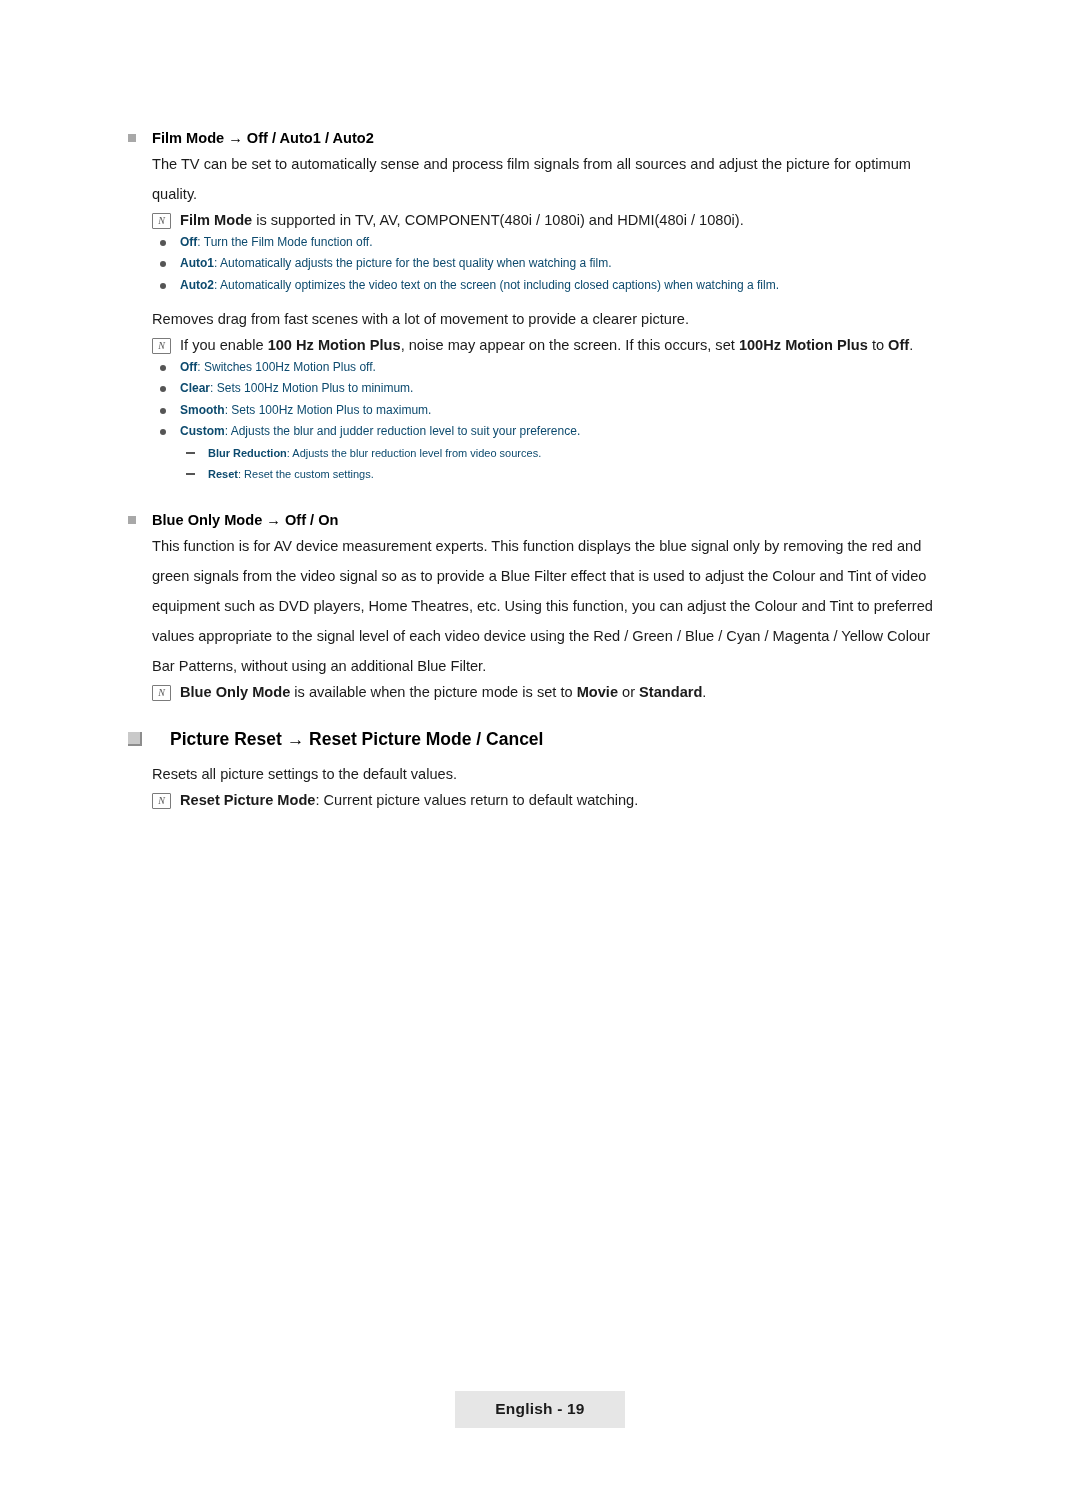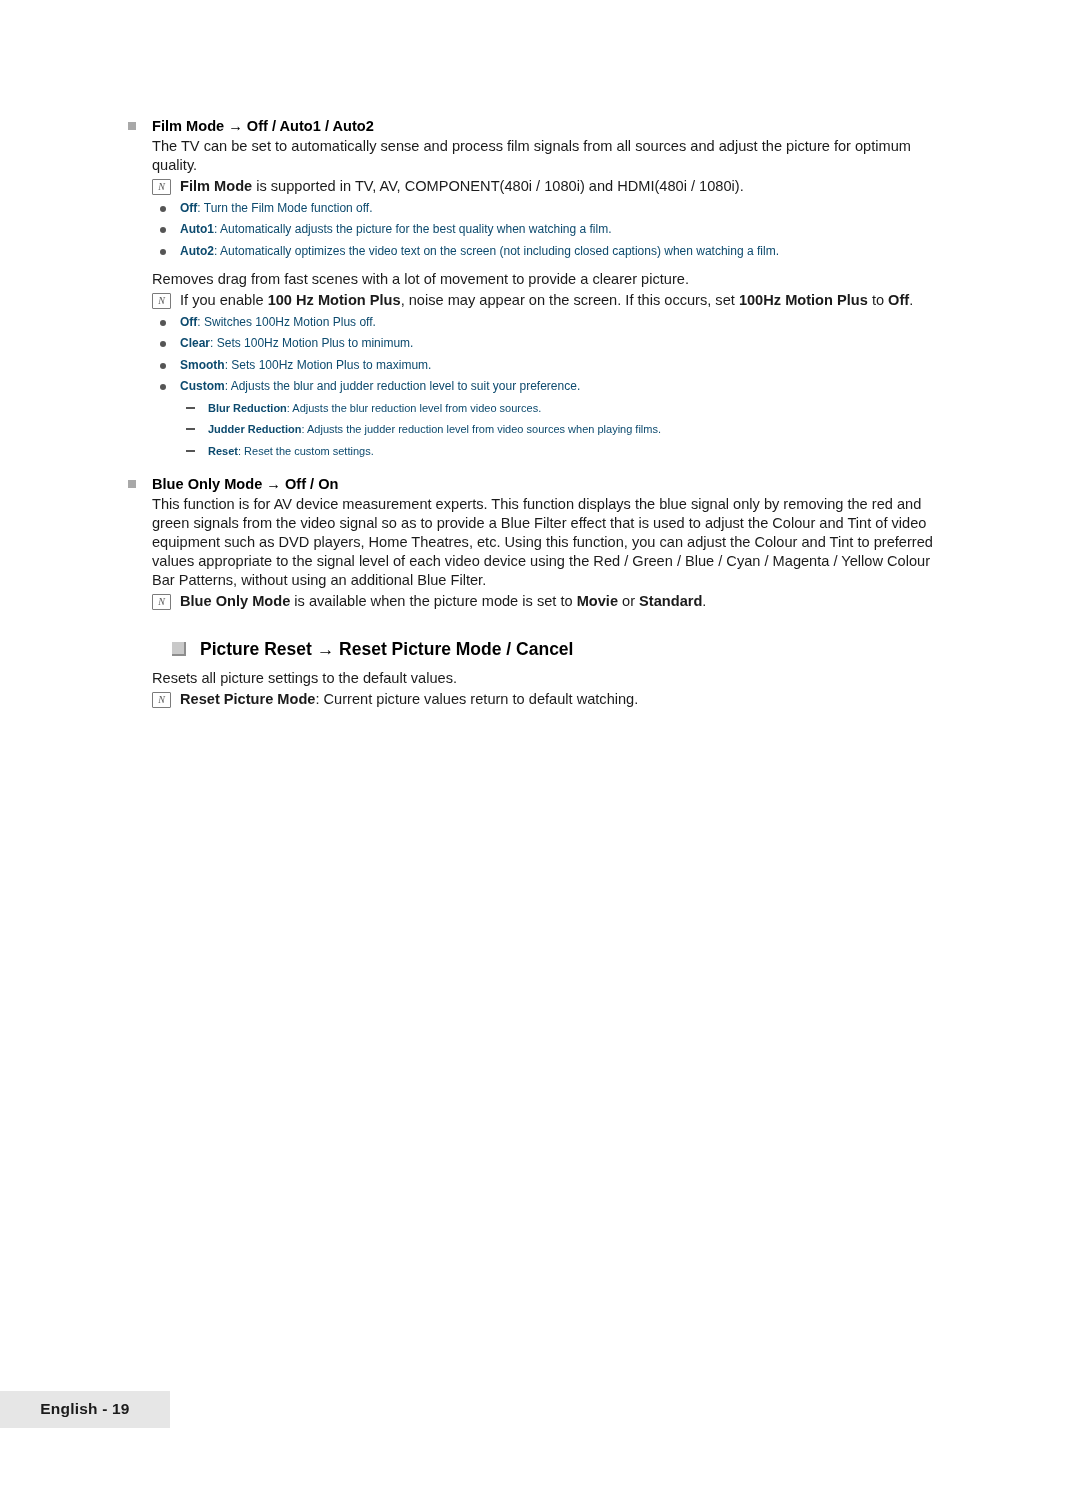--- a/index.html
+++ b/index.html
@@ -22,57 +22,56 @@
     padding: 112px 128px 0 128px;
   }
 
   
   .sec-head {
     position: relative;
     padding-left: 24px;
     font-size: 14.6px;
     font-weight: bold;
     line-height: 21px;
-    margin-top: 4px;
+    margin-top: 16px;
   }
   .sec-head .sq {
     position: absolute;
     left: 0px;
     top: 6px;
     width: 8px;
     height: 8px;
     background: #a8a8a8;
     display: block;
   }
 
   
   .sec-head-big {
     position: relative;
-    padding-left: 28px;
+    padding-left: 42px;
     font-size: 17.5px;
     font-weight: bold;
     line-height: 24px;
-    margin-left: 44px;
   }
   .sec-head-big .sq2 {
     position: absolute;
     left: 0px;
     top: 5px;
     width: 12px;
     height: 12px;
     background: #c9c9c9;
     border-right: 2px solid #8d8d8d;
     border-bottom: 2px solid #8d8d8d;
     display: block;
   }
 
   .para {
     padding-left: 24px;
     font-size: 14.6px;
-    line-height: 19px;
+    line-height: 30px;
     color: #1b1b1b;
   }
 
   
   .note {
     position: relative;
     padding-left: 52px;
     font-size: 14.6px;
     line-height: 21.5px;
     color: #1b1b1b;
@@ -137,20 +136,21 @@
   .gap-s { height: 8px; }
   .gap-l { height: 24px; }
 
   
   .footer {
     position: absolute;
     left: 0;
     right: 0;
     bottom: 60px;
     display: flex;
+    justify-content: center;
   }
   .footer .tab {
     background: #e6e6e6;
     color: #1b1b1b;
     font-size: 15.5px;
     font-weight: bold;
     padding: 9px 0 10px 0;
     width: 170px;
     text-align: center;
     letter-spacing: 0.2px;
@@ -211,24 +211,20 @@
     <span class="dot"></span>
     <b>Custom</b><span>: Adjusts the blur and judder reduction level to suit your preference.</span>
   </div>
 
   <div class="dash">
     <span class="dsh"></span>
     <b>Blur Reduction</b><span>: Adjusts the blur reduction level from video sources.</span>
   </div>
   <div class="dash">
     <span class="dsh"></span>
-    <b>Judder Reduction</b><span>: Adjusts the judder reduction level from video sources when playing films.</span>
-  </div>
-  <div class="dash">
-    <span class="dsh"></span>
     <b>Reset</b><span>: Reset the custom settings.</span>
   </div>
 
 
   <div class="gap-s"></div>
 
   <div class="sec-head">
     <span class="sq"></span><span>Blue Only Mode → Off / On</span>
   </div>
 

